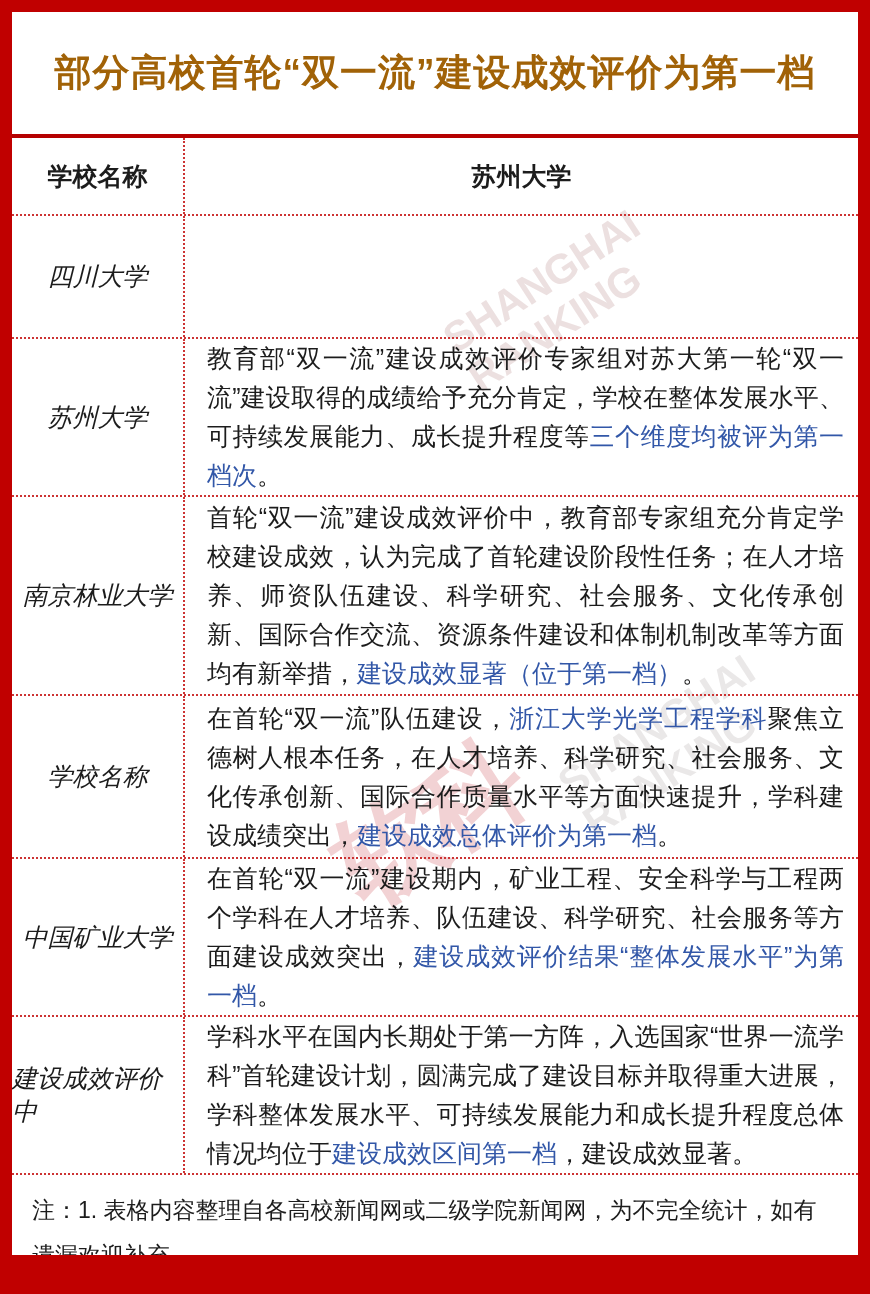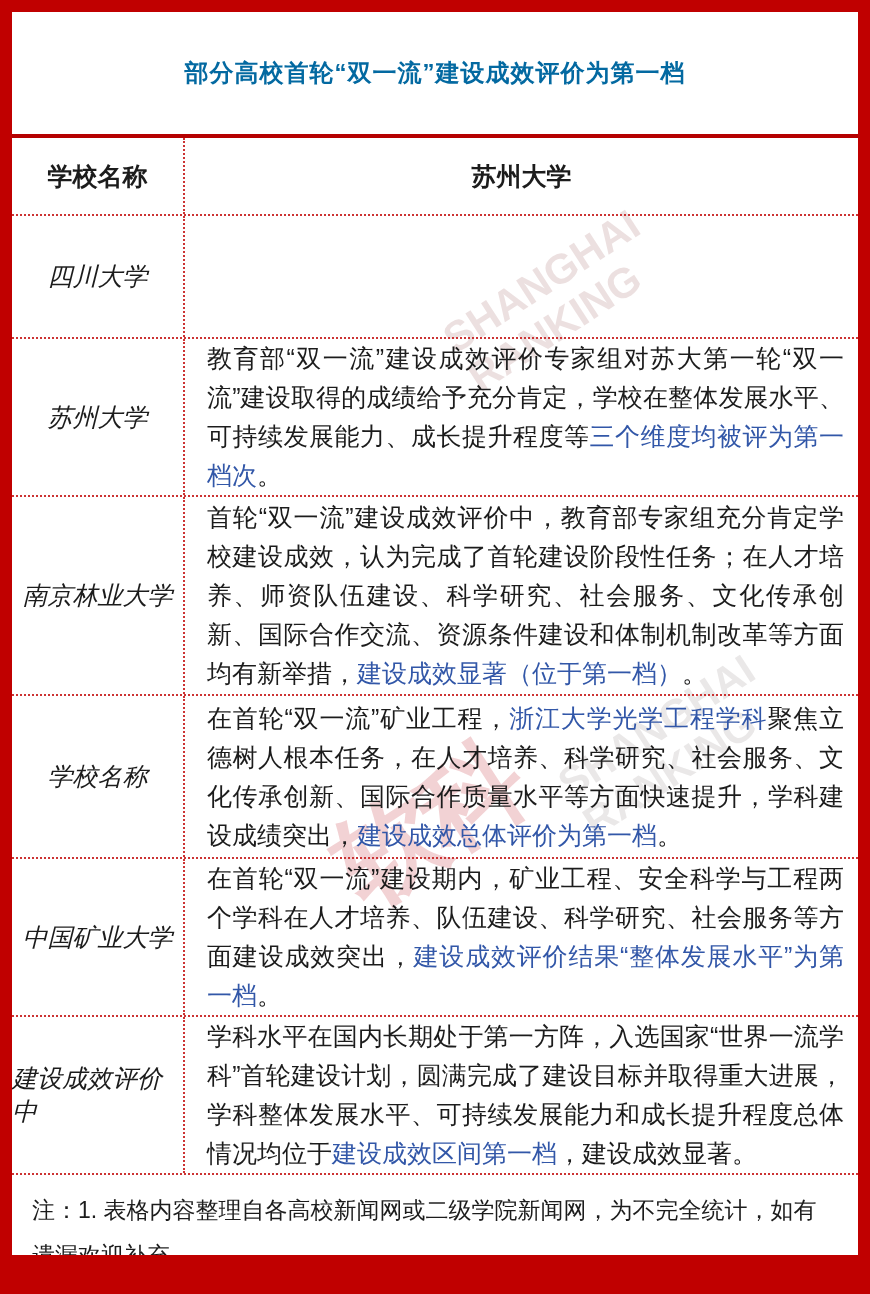--- a/index.html
+++ b/index.html
@@ -6,21 +6,21 @@
   .page {
     position:relative; width:870px; height:1294px; margin:0 auto;
     box-sizing:border-box; background:#fff;
     border:12px solid #c00000; outline:1px solid #cfcfcf;
     font-family:"Liberation Sans","DejaVu Sans",sans-serif;
     color:#1c1c1c; display:flex; flex-direction:column; overflow:hidden;
   }
   
   .title-bar { min-height:122px; display:flex; align-items:center; justify-content:center;
     border-bottom:4px solid #b50000; position:relative; z-index:1; }
-  .title-text { color:#0369a1; font-size:24px; font-weight:bold; letter-spacing:1px; }
+  .title-text { color:#a16207; font-size:37px; font-weight:bold; letter-spacing:1px; }
   
   .thead { display:flex; min-height:76px; position:relative; z-index:1;justify-content:center; }
   .th-school { width:171px; flex:none; border-right:2px dotted #cc3333;
     display:flex; align-items:center; justify-content:center; font-size:25px; font-weight:bold; }
   .th-eval { flex:1; display:flex; align-items:center; justify-content:center;
     font-size:25px; font-weight:bold; }
   .tbody { display:flex; flex-direction:column; position:relative; z-index:1; }
   .trow { display:flex; border-top:2px dotted #cc3333; }
   .tbody .trow:nth-child(1){ min-height:121px; }
   .tbody .trow:nth-child(2){ min-height:122px; }
@@ -91,21 +91,21 @@
     <div class="trow">
       <div class="cell-school">南京林业大学</div>
       <div class="cell-eval">
         <div class="txt"><span>首轮“双一流”建设成效评价中，教育部专家组充分肯定学校建设成效，认为完成了首轮建设阶段性任务；在人才培养、师资队伍建设、科学研究、社会服务、文化传承创新、国际合作交流、资源条件建设和体制机制改革等方面均有新举措，</span><span class="blue">建设成效显著（位于第一档）</span><span>。</span></div>
       </div>
     </div>
 
     <div class="trow">
       <div class="cell-school">学校名称</div>
       <div class="cell-eval">
-        <div class="txt"><span>在首轮“双一流”矿业工程，</span><span class="blue">浙江大学光学工程学科</span><span>聚焦立德树人根本任务，在人才培养、科学研究、社会服务、文化传承创新、国际合作质量水平等方面快速提升，学科建设成绩突出，</span><span class="blue">建设成效总体评价为第一档</span><span>。</span></div>
+        <div class="txt"><span>在首轮“双一流”队伍建设，</span><span class="blue">浙江大学光学工程学科</span><span>聚焦立德树人根本任务，在人才培养、科学研究、社会服务、文化传承创新、国际合作质量水平等方面快速提升，学科建设成绩突出，</span><span class="blue">建设成效总体评价为第一档</span><span>。</span></div>
       </div>
     </div>
 
     <div class="trow">
       <div class="cell-school">中国矿业大学</div>
       <div class="cell-eval">
         <div class="txt"><span>在首轮“双一流”建设期内，矿业工程、安全科学与工程两个学科在人才培养、队伍建设、科学研究、社会服务等方面建设成效突出，</span><span class="blue">建设成效评价结果“整体发展水平”为第一档</span><span>。</span></div>
       </div>
     </div>
 

